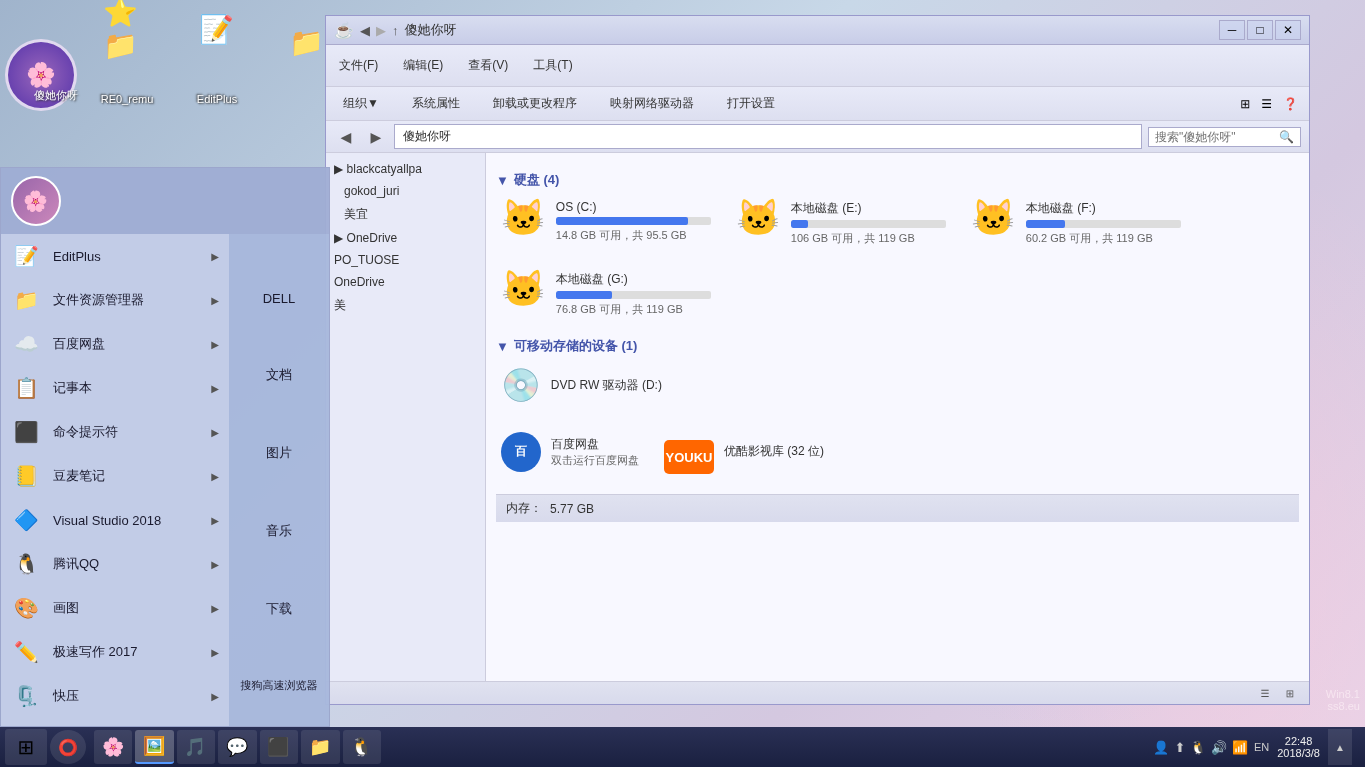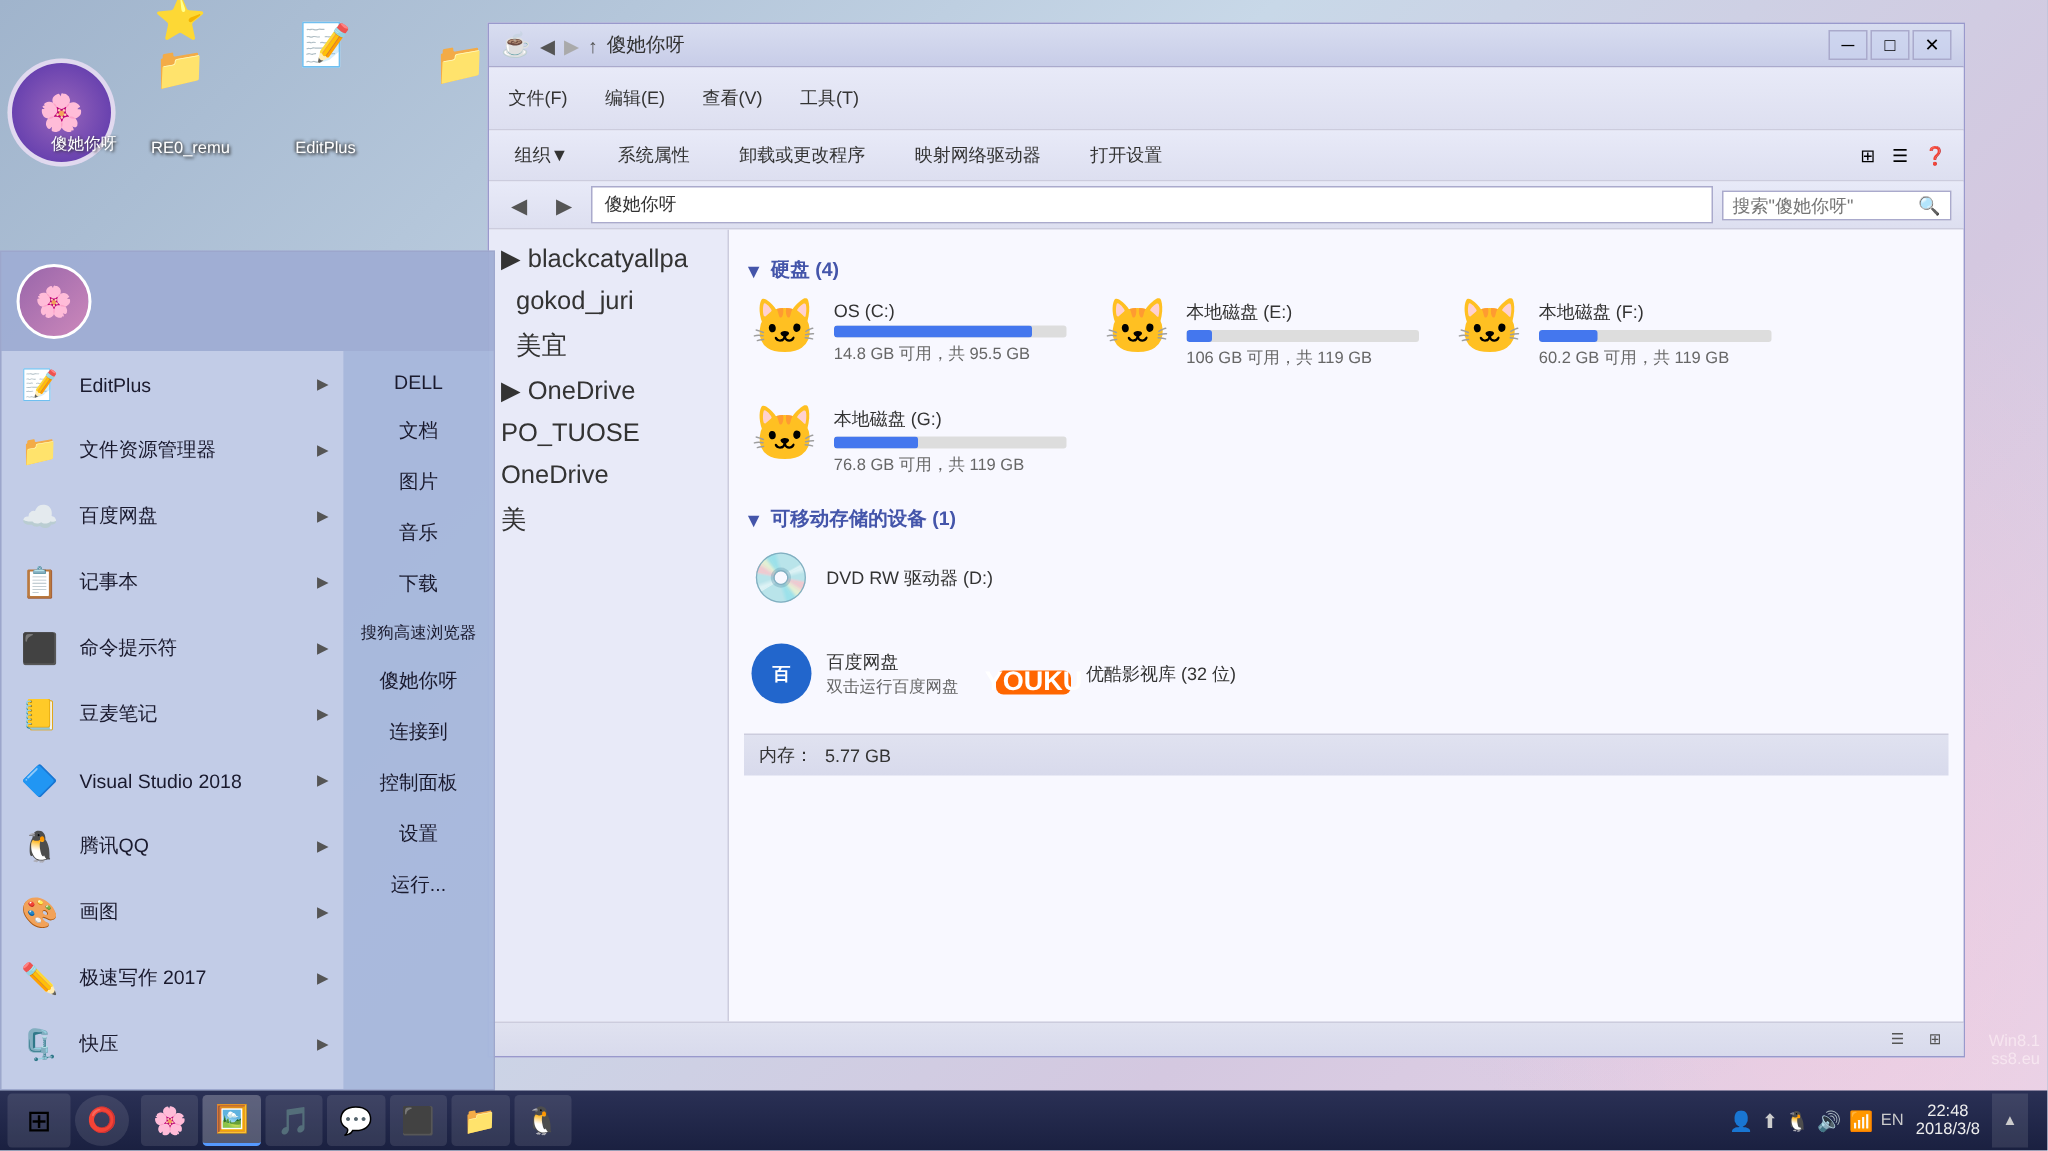--- a/index.html
+++ b/index.html
@@ -92,20 +92,21 @@
 
     .right-menu-item {
       display: flex;
       align-items: center;
       justify-content: center;
       padding: 8px 5px;
       cursor: pointer;
       font-size: 13px;
       color: #1a1a2e;
       text-align: center;
+      margin-top: 44px;
     }
 
     
     .start-menu-profile {
       padding: 8px 10px;
       background: rgba(130,150,200,0.4);
       display: flex;
       align-items: center;
       gap: 10px;
     }
@@ -267,21 +268,21 @@
       background: #e8eaf8;
       border-right: 1px solid #ccccdd;
       overflow-y: auto;
       padding: 5px 0;
     }
 
     .tree-item {
       display: flex;
       align-items: center;
       padding: 4px 8px;
-      font-size: 17px;
+      font-size: 12px;
       color: #333;
       cursor: pointer;
       gap: 4px;
     }
 
     
     .explorer-content {
       flex: 1;
       background: #f8f8ff;
       overflow-y: auto;
@@ -683,21 +684,21 @@
       <div class="services-grid">
         <div class="service-item">
           <div style="width:40px;height:40px;background:#2266cc;border-radius:50%;display:flex;align-items:center;justify-content:center;color:white;font-weight:bold;font-size:12px;">百</div>
           <div>
             <div style="font-size:12px;color:#333;">百度网盘</div>
             <div style="font-size:11px;color:#666;">双击运行百度网盘</div>
           </div>
         </div>
 
         <div class="service-item">
-          <div style="width:50px;height:16px;background:#ff6600;border-radius:5px;display:flex;align-items:center;justify-content:center;color:white;font-weight:bold;font-size:18px;margin-top:11px;">YOUKU</div>
+          <div style="width:50px;height:34px;background:#ff6600;border-radius:5px;display:flex;align-items:center;justify-content:center;color:white;font-weight:bold;font-size:13px;margin-top:11px;">YOUKU</div>
           <div>
             <div style="font-size:12px;color:#333;">优酷影视库 (32 位)</div>
           </div>
         </div>
       </div>
 
       <div class="memory-bar" style="margin-top:15px;">
         <span>内存：</span>
         <span>5.77 GB</span>
       </div>

